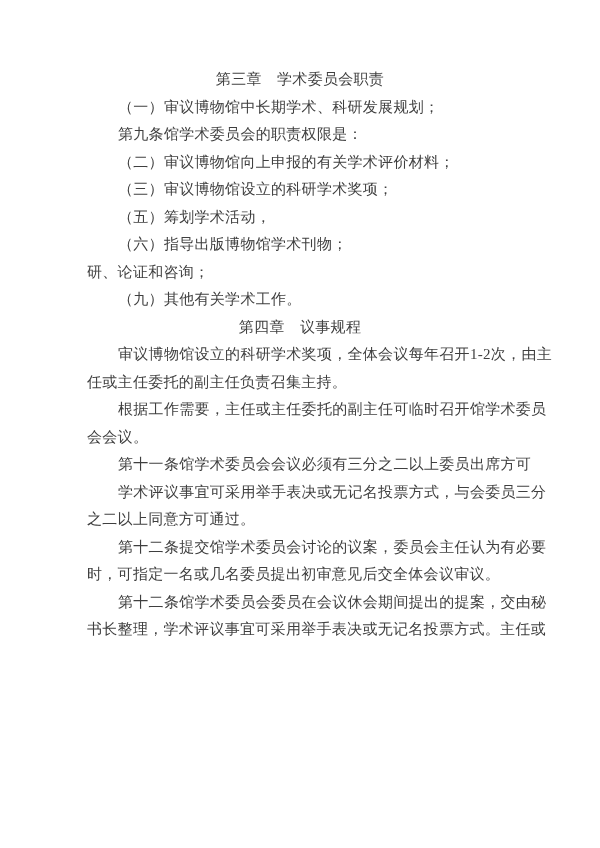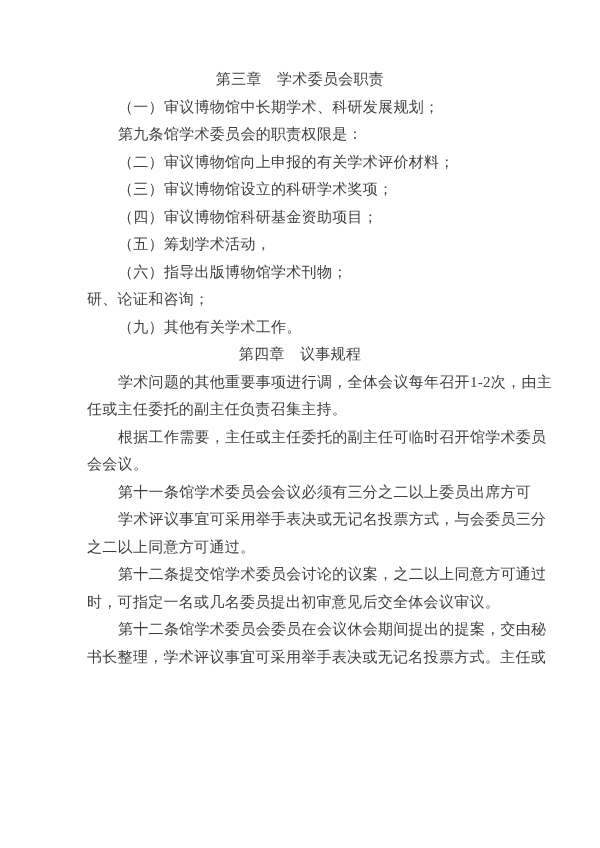--- a/index.html
+++ b/index.html
@@ -41,33 +41,32 @@
 <body>
 
 <div class="page">
 
   <div class="heading">第三章　学术委员会职责</div>
 
   <div class="line indent">（一）审议博物馆中长期学术、科研发展规划；</div>
   <div class="line indent">第九条馆学术委员会的职责权限是：</div>
   <div class="line indent">（二）审议博物馆向上申报的有关学术评价材料；</div>
   <div class="line indent">（三）审议博物馆设立的科研学术奖项；</div>
-  <div class="line indent">（四）审议博物馆科研基金资助项目；</div>
   <div class="line indent">（五）筹划学术活动，</div>
   <div class="line indent">（六）指导出版博物馆学术刊物；</div>
   <div class="line">研、论证和咨询；</div>
   <div class="line indent">（九）其他有关学术工作。</div>
 
   <div class="heading">第四章　议事规程</div>
 
-  <div class="line indent">学术问题的其他重要事项进行调，全体会议每年召开1-2次，由主</div>
+  <div class="line indent">审议博物馆设立的科研学术奖项，全体会议每年召开1-2次，由主</div>
   <div class="line">任或主任委托的副主任负责召集主持。</div>
   <div class="line indent">根据工作需要，主任或主任委托的副主任可临时召开馆学术委员</div>
   <div class="line">会会议。</div>
   <div class="line indent">第十一条馆学术委员会会议必须有三分之二以上委员出席方可</div>
   <div class="line indent">学术评议事宜可采用举手表决或无记名投票方式，与会委员三分</div>
   <div class="line">之二以上同意方可通过。</div>
-  <div class="line indent">第十二条提交馆学术委员会讨论的议案，之二以上同意方可通过</div>
+  <div class="line indent">第十二条提交馆学术委员会讨论的议案，委员会主任认为有必要</div>
   <div class="line">时，可指定一名或几名委员提出初审意见后交全体会议审议。</div>
   <div class="line indent">第十二条馆学术委员会委员在会议休会期间提出的提案，交由秘</div>
   <div class="line">书长整理，学术评议事宜可采用举手表决或无记名投票方式。主任或</div>
 
 </div>
 
 </body></html>

